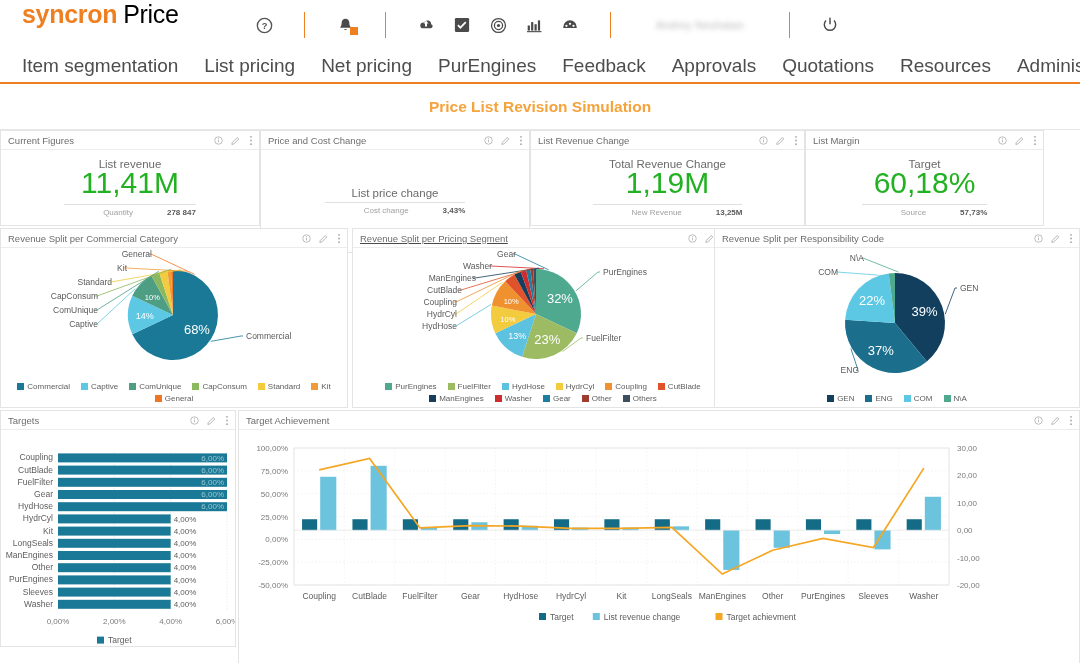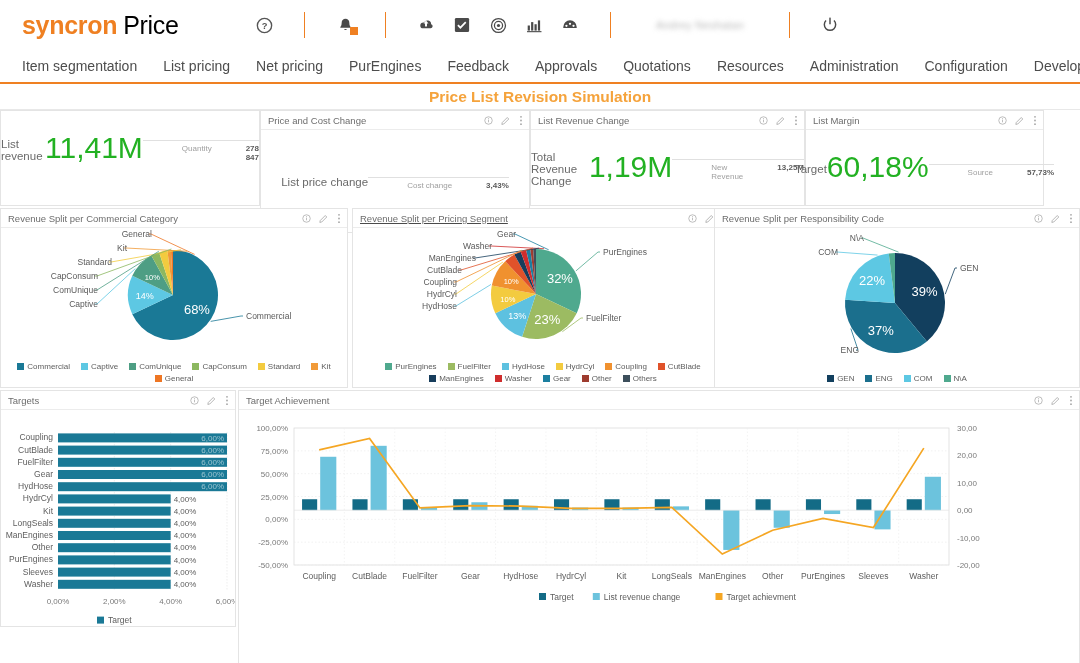--- a/index.html
+++ b/index.html
@@ -7,21 +7,21 @@
     width: 1080px; height: 663px;
     background: #ffffff;
     font-family: "Liberation Sans", sans-serif;
     color: #4a4a4a;
     overflow: hidden;
   }
 
   
   .topbar {
     height: 50px; width: 860px;
-    display: flex; align-items: center;
+    display: flex; 
     background: #fff;
     padding: 0 20px 0 22px;
   }
   .logo { display: flex; align-items: baseline; font-size: 25px; letter-spacing: -0.3px; }
   .logo .b { font-weight: bold; color: #ef8022; }
   .logo .p { color: #000000; font-weight: 400; margin-left: 6px; }
 
   .topspacer { flex: 1 1 auto; }
   .iconset { display: flex; align-items: center; gap: 16px; }
   .hicon { width: 20px; height: 20px; display: inline-flex; align-items: center; justify-content: center; cursor: pointer; position: relative; }
@@ -35,44 +35,44 @@
   .badge {
     position: absolute; right: -3px; bottom: 0px;
     width: 8px; height: 8px; background: #ef8022;
   }
 
   
   .navbar {
     height: 34px; display: flex; align-items: center;
     padding-left: 22px; gap: 26px;
     border-bottom: 2px solid #ef8022;
-    font-size: 14px; color: #4d4d4d;
+    font-size: 19px; color: #4d4d4d;
   }
   .navbar span { cursor: pointer; white-space: nowrap; }
 
   
   .pagetitle {
-    height: 26px; display: flex; align-items: center; justify-content: center;
+    height: 46px; display: flex; align-items: center; justify-content: center;
     color: #f5a33c; font-size: 15.5px; font-weight: bold;
     border-bottom: 1px solid #e8e8e8;
   }
 
   
   .panel { background: #fff; border: 1px solid #e4e4e4; position: absolute; }
   .phead {
     height: 19px; display: flex; align-items: center;
     border-bottom: 1px solid #ececec;
     padding: 0 6px 0 7px; font-size: 9.5px; color: #6d6d6d;
   }
   .phead .ptitle { flex: 1 1 auto; white-space: nowrap; overflow: hidden; }
   .phead .acts { display: flex; align-items: center; gap: 8px; color: #a8a8a8; }
   .acts svg { display: block; cursor: pointer; }
 
   
-  .kpi-body { display: flex; flex-direction: row; align-items: center; justify-content: center; height: calc(100% - 19px); }
+  .kpi-body { display: flex; flex-direction: column; align-items: center; justify-content: center; height: calc(100% - 19px); }
   .kpi-label { font-size: 11.5px; color: #6a6a6a; margin-bottom: -2px; }
   .kpi-value { font-size: 30px; color: #22b122; line-height: 1.02; font-weight: 400; }
   .kpi-sub { margin-top: 5px; border-top: 1px solid #e0e0e0; padding-top: 3px; display: flex; gap: 34px; font-size: 8px; }
   .kpi-sub .k { color: #a0a0a0; margin-left: 39px; }
   .kpi-sub .v { color: #5a5a5a; font-weight: bold; }
 
   
   .pie-body { height: calc(100% - 19px); position: relative; }
   .pie-legend {
     position: absolute; bottom: 4px; left: 0; right: 0;
@@ -176,20 +176,44 @@
   <span>Resources</span>
   <span>Administration</span>
   <span>Configuration</span>
   <span>Development</span>
 </div>
 
 <div class="pagetitle">Price List Revision Simulation</div>
 
 <div id="dash" style="position:relative;width:1080px;height:533px;">
     <div class="panel" style="left: 0px; top: 0px; width: 260px; height: 96px;">
+      <div class="phead">
+        <div class="ptitle">Current Figures</div>
+        <div class="acts">
+          <span>
+            <svg width="9" height="9" viewBox="0 0 12 12">
+              <circle cx="6" cy="6" r="5" fill="none" stroke="#a8a8a8" stroke-width="1"></circle>
+              <rect x="5.5" y="4.8" width="1" height="3.6" fill="#a8a8a8"></rect>
+              <rect x="5.5" y="2.9" width="1" height="1.1" fill="#a8a8a8"></rect>
+            </svg>
+          </span>
+          <span>
+            <svg width="10" height="10" viewBox="0 0 12 12">
+              <path d="M1.5 9l6-6 1.8 1.8-6 6-2.3.5z" fill="none" stroke="#a8a8a8" stroke-width="1"></path>
+            </svg>
+          </span>
+          <span>
+            <svg width="4" height="11" viewBox="0 0 4 12">
+              <circle cx="2" cy="2" r="1" fill="#a8a8a8"></circle>
+              <circle cx="2" cy="6" r="1" fill="#a8a8a8"></circle>
+              <circle cx="2" cy="10" r="1" fill="#a8a8a8"></circle>
+            </svg>
+          </span>
+        </div>
+      </div>
       <div class="kpi-body">
         <div class="kpi-label">List revenue</div>
         <div class="kpi-value" style="color: rgb(34, 177, 34);">11,41M</div>
         <div class="kpi-sub">
           <span class="k">Quantity</span>
           <span class="v">278 847</span>
         </div>
       </div>
     </div>
     <div class="panel" style="left: 260px; top: 0px; width: 270px; height: 123px;">

